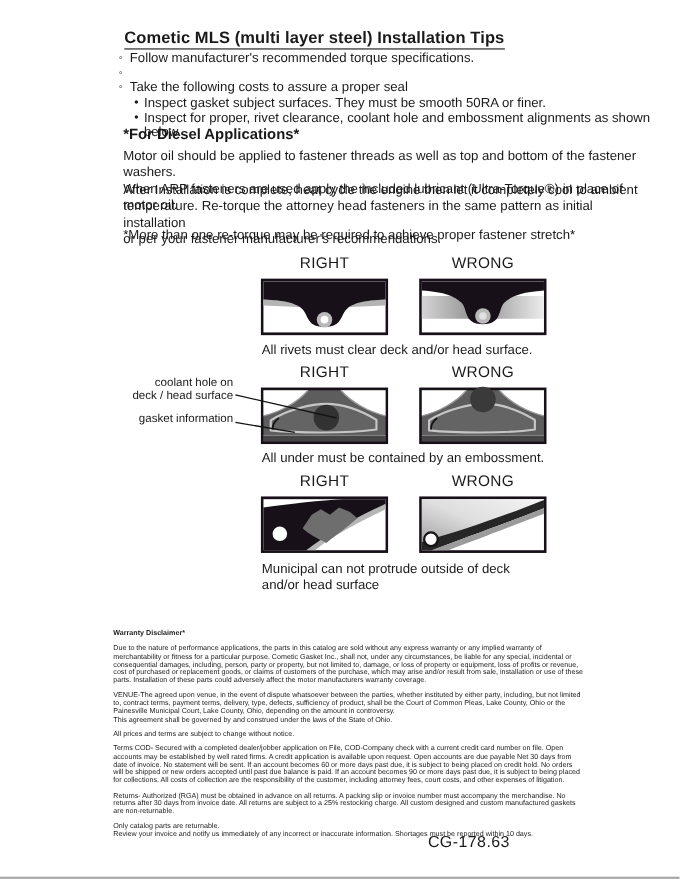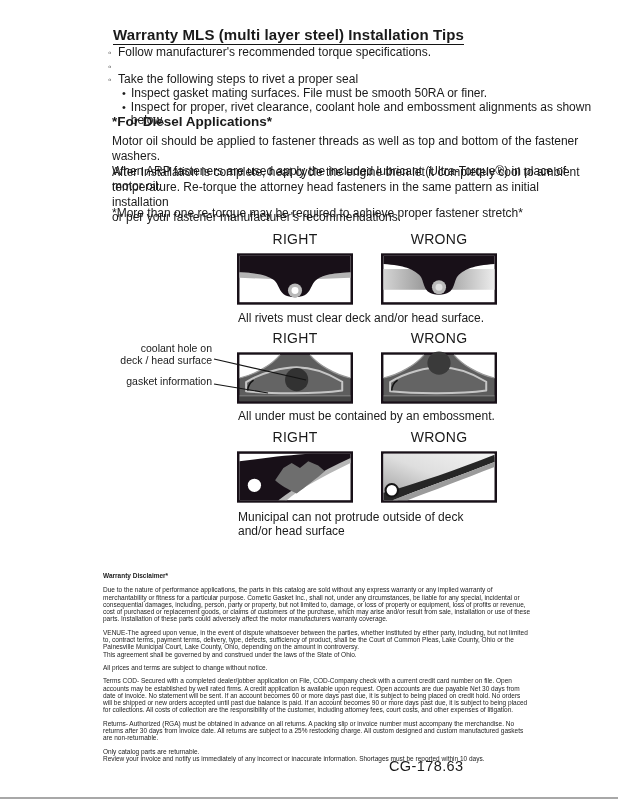--- a/index.html
+++ b/index.html
@@ -58,40 +58,40 @@
   .warranty p { margin-bottom: 6px; }
 
   .page-num { left: 389px; top: 758px; font-size: 14.5px; letter-spacing: 0.4px; }
   .bottom-line { left: 0; top: 797px; width: 618px; height: 2px; background: #a8a8a8; }
 </style>
 </head>
 <body>
 
 <div class="page">
 
-  <div class="abs doc-title">Warranty MLS (multi layer steel) Installation Tips</div>
+  <div class="abs doc-title">Cometic MLS (multi layer steel) Installation Tips</div>
 
   <div class="abs bullet-block">
     <div class="bullet-line">
       <span class="mk">◦</span>
       <span>Follow manufacturer's recommended torque specifications.</span>
     </div>
     <div class="bullet-line">
       <span class="mk">◦</span>
     </div>
     <div class="bullet-line">
       <span class="mk">◦</span>
-      <span>Take the following steps to rivet a proper seal</span>
+      <span>Take the following costs to assure a proper seal</span>
     </div>
   </div>
 
   <div class="abs sub-block">
     <div class="sub-line">
       <span class="mk">•</span>
-      <span>Inspect gasket mating surfaces.  File must be smooth 50RA or finer.</span>
+      <span>Inspect gasket subject surfaces.  They must be smooth 50RA or finer.</span>
     </div>
     <div class="sub-line">
       <span class="mk">•</span>
       <span>Inspect for proper, rivet clearance, coolant hole and embossment alignments as shown below.</span>
     </div>
   </div>
 
   <div class="abs diesel-heading">*For Diesel Applications*</div>
   <div class="abs body-para preline">Motor oil should be applied to fastener threads as well as top and bottom of the fastener washers.
 When ARP fasteners are used apply the included lubricant (Ultra-Torque®) in place of motor oil.</div>

